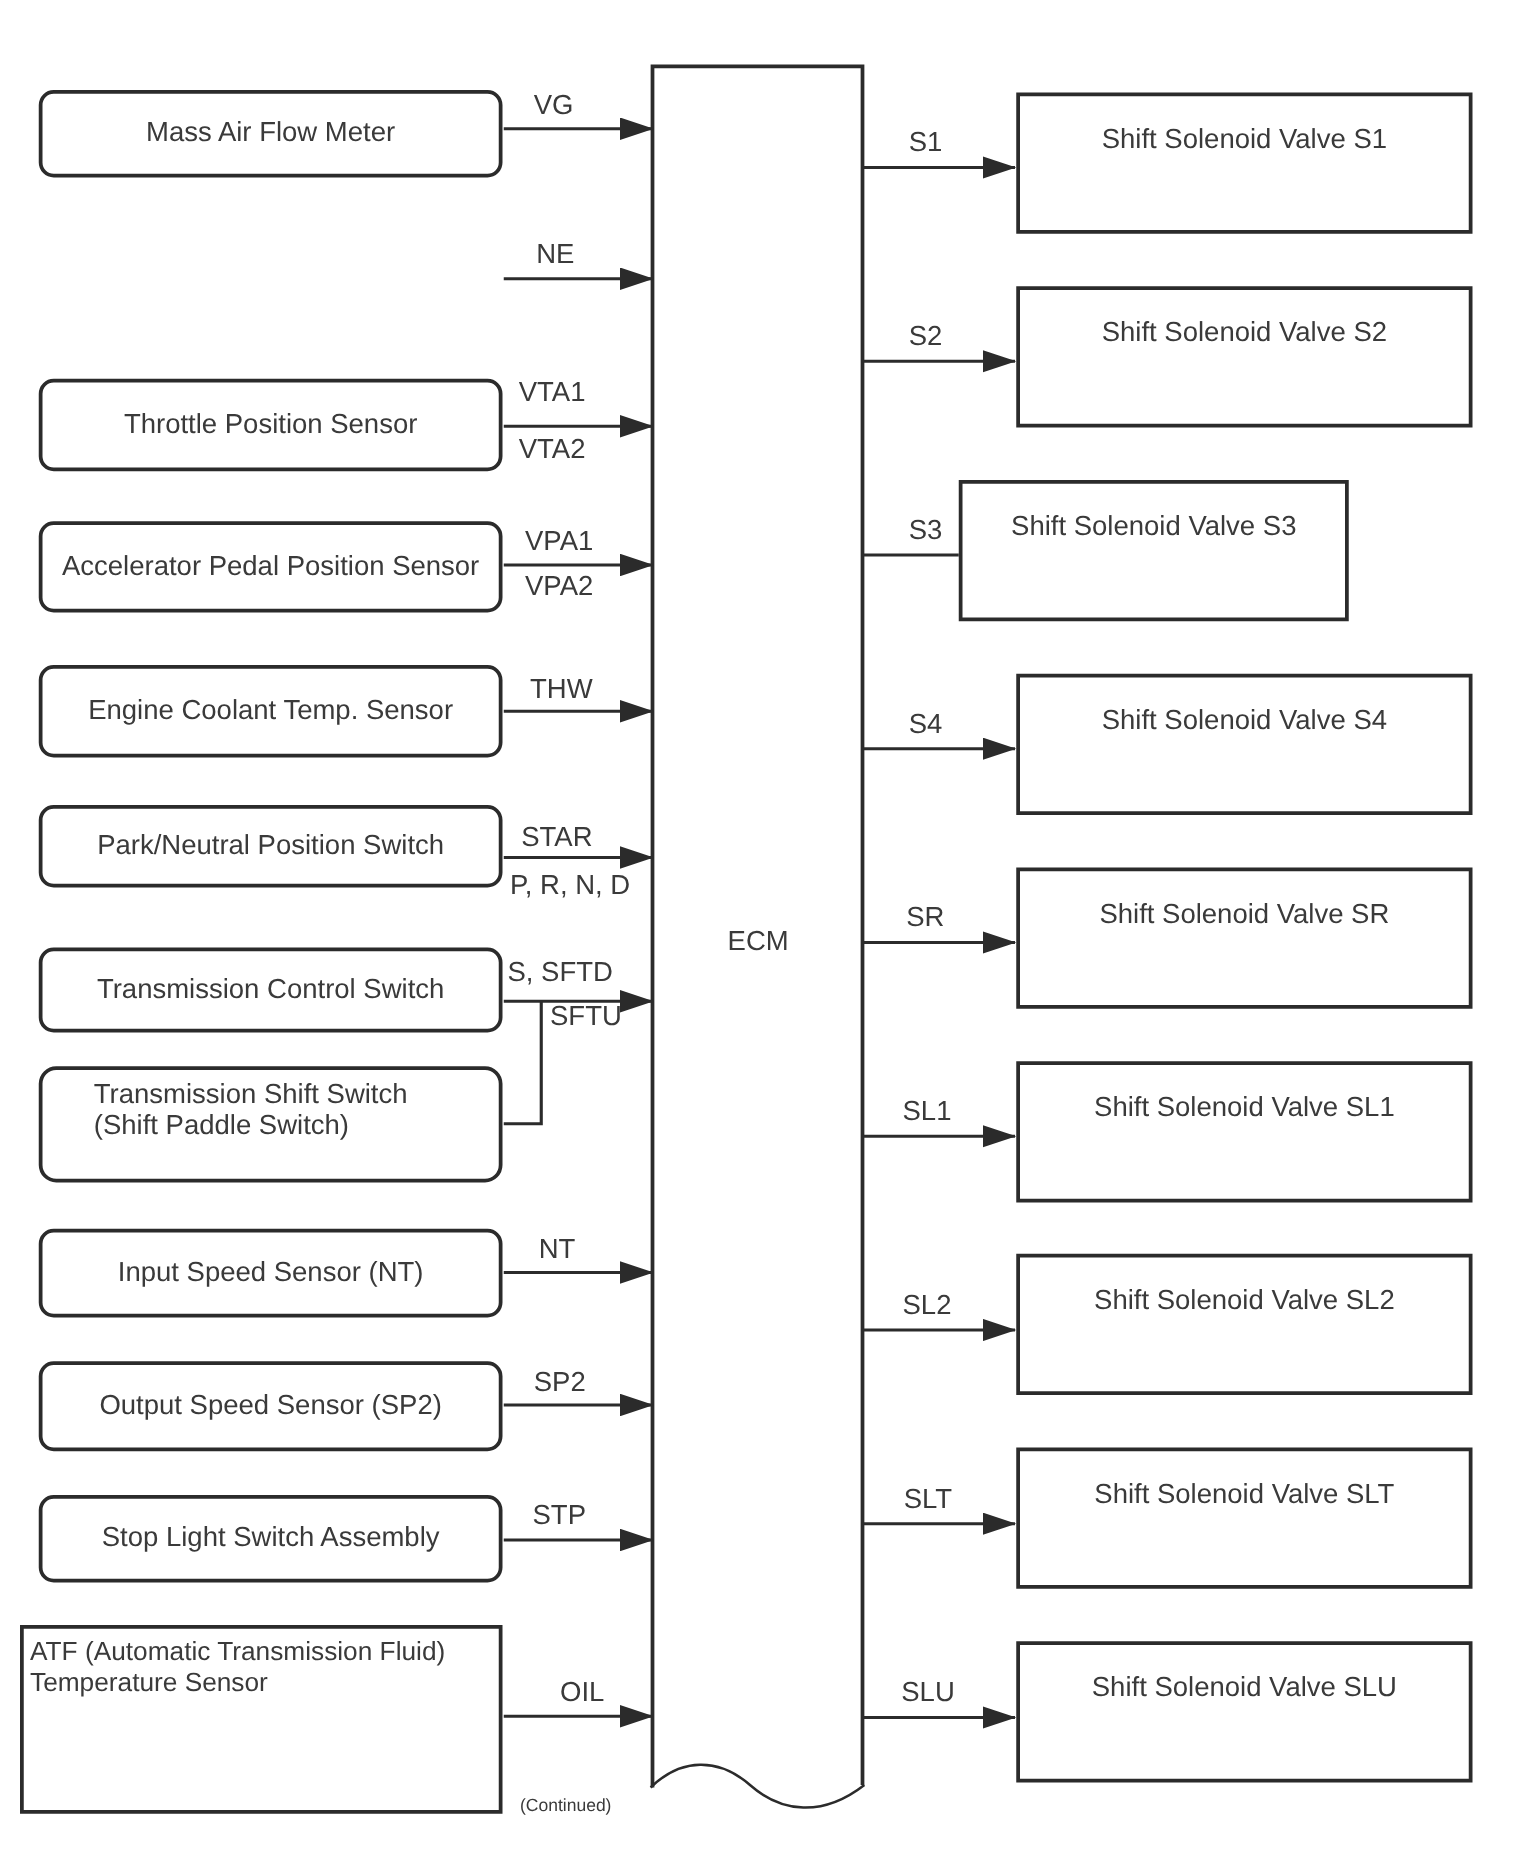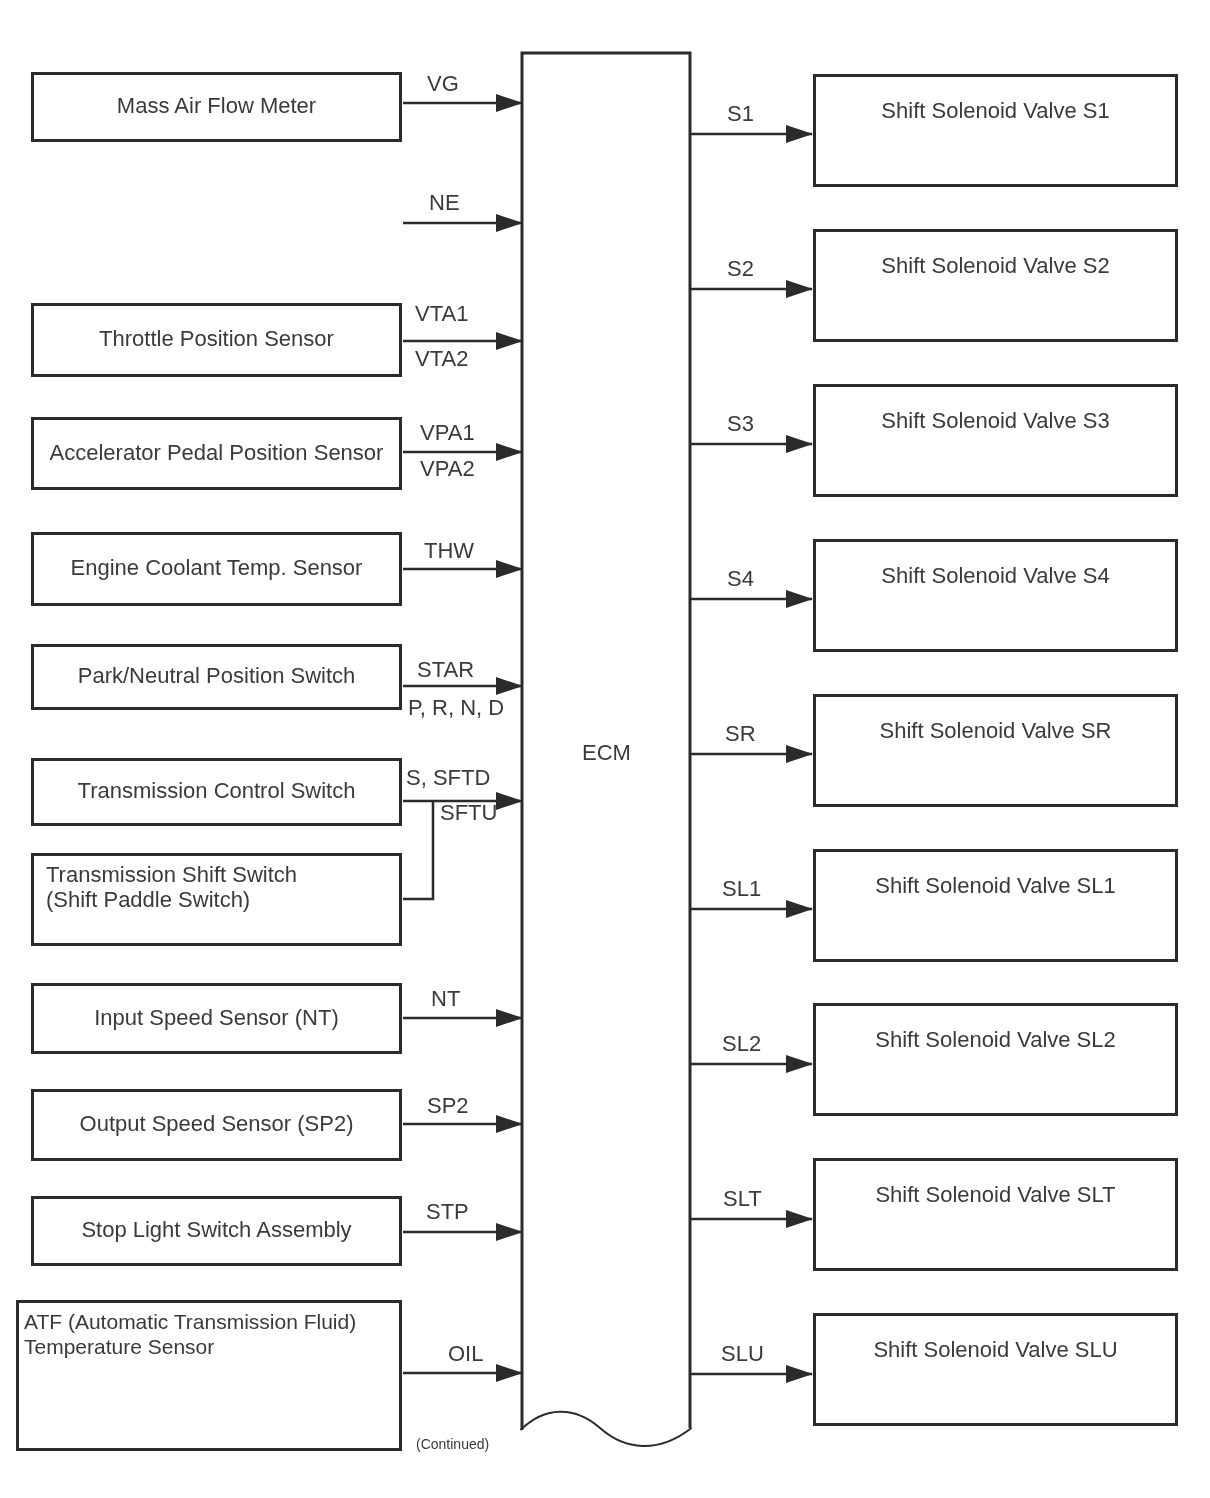--- a/index.html
+++ b/index.html
@@ -19,31 +19,32 @@
     background:#ffffff;
     font-size:22px;
     line-height:24px;
     white-space:nowrap;
   }
   .lbox{
     display:flex;
     align-items:center;
     justify-content:center;
     padding-bottom:2px;
+    border-radius:12px;
   }
   .rbox{
     text-align:center;
     padding-top:22px;
   }
   .twoline{
     white-space:normal;
     padding-top:6px;
   }
   .twoline .ln{display:block;line-height:25px;white-space:nowrap;}
-  .box8{padding-left:12px;}
+  .box8{padding-left:41px;border-radius:14px;}
   .box12{padding-left:5px;font-size:21px;}
   .sig{
     position:absolute;
     font-size:22px;
     line-height:22px;
     white-space:nowrap;
   }
   .note{
     position:absolute;
     font-size:14px;
@@ -134,21 +135,21 @@
   <span class="sig" style="left:440px;top:802px">SFTU</span>
   <span class="sig" style="left:431px;top:988px">NT</span>
   <span class="sig" style="left:427px;top:1095px">SP2</span>
   <span class="sig" style="left:426px;top:1201px">STP</span>
   <span class="sig" style="left:448px;top:1343px">OIL</span>
 
   <span class="ecm-label">ECM</span>
 
   <div class="box rbox" style="left:813px;top:74px;width:365px;height:113px">Shift Solenoid Valve S1</div>
   <div class="box rbox" style="left:813px;top:229px;width:365px;height:113px">Shift Solenoid Valve S2</div>
-  <div class="box rbox" style="left:813px;top:384px;width:365px;height:113px">Shift Solenoid Valve S3</div>
+  <div class="box rbox" style="left:767px;top:384px;width:312px;height:113px">Shift Solenoid Valve S3</div>
   <div class="box rbox" style="left:813px;top:539px;width:365px;height:113px">Shift Solenoid Valve S4</div>
   <div class="box rbox" style="left:813px;top:694px;width:365px;height:113px">Shift Solenoid Valve SR</div>
   <div class="box rbox" style="left:813px;top:849px;width:365px;height:113px">Shift Solenoid Valve SL1</div>
   <div class="box rbox" style="left:813px;top:1003px;width:365px;height:113px">Shift Solenoid Valve SL2</div>
   <div class="box rbox" style="left:813px;top:1158px;width:365px;height:113px">Shift Solenoid Valve SLT</div>
   <div class="box rbox" style="left:813px;top:1313px;width:365px;height:113px">Shift Solenoid Valve SLU</div>
 
   <span class="sig" style="left:727px;top:103px">S1</span>
   <span class="sig" style="left:727px;top:258px">S2</span>
   <span class="sig" style="left:727px;top:413px">S3</span>

